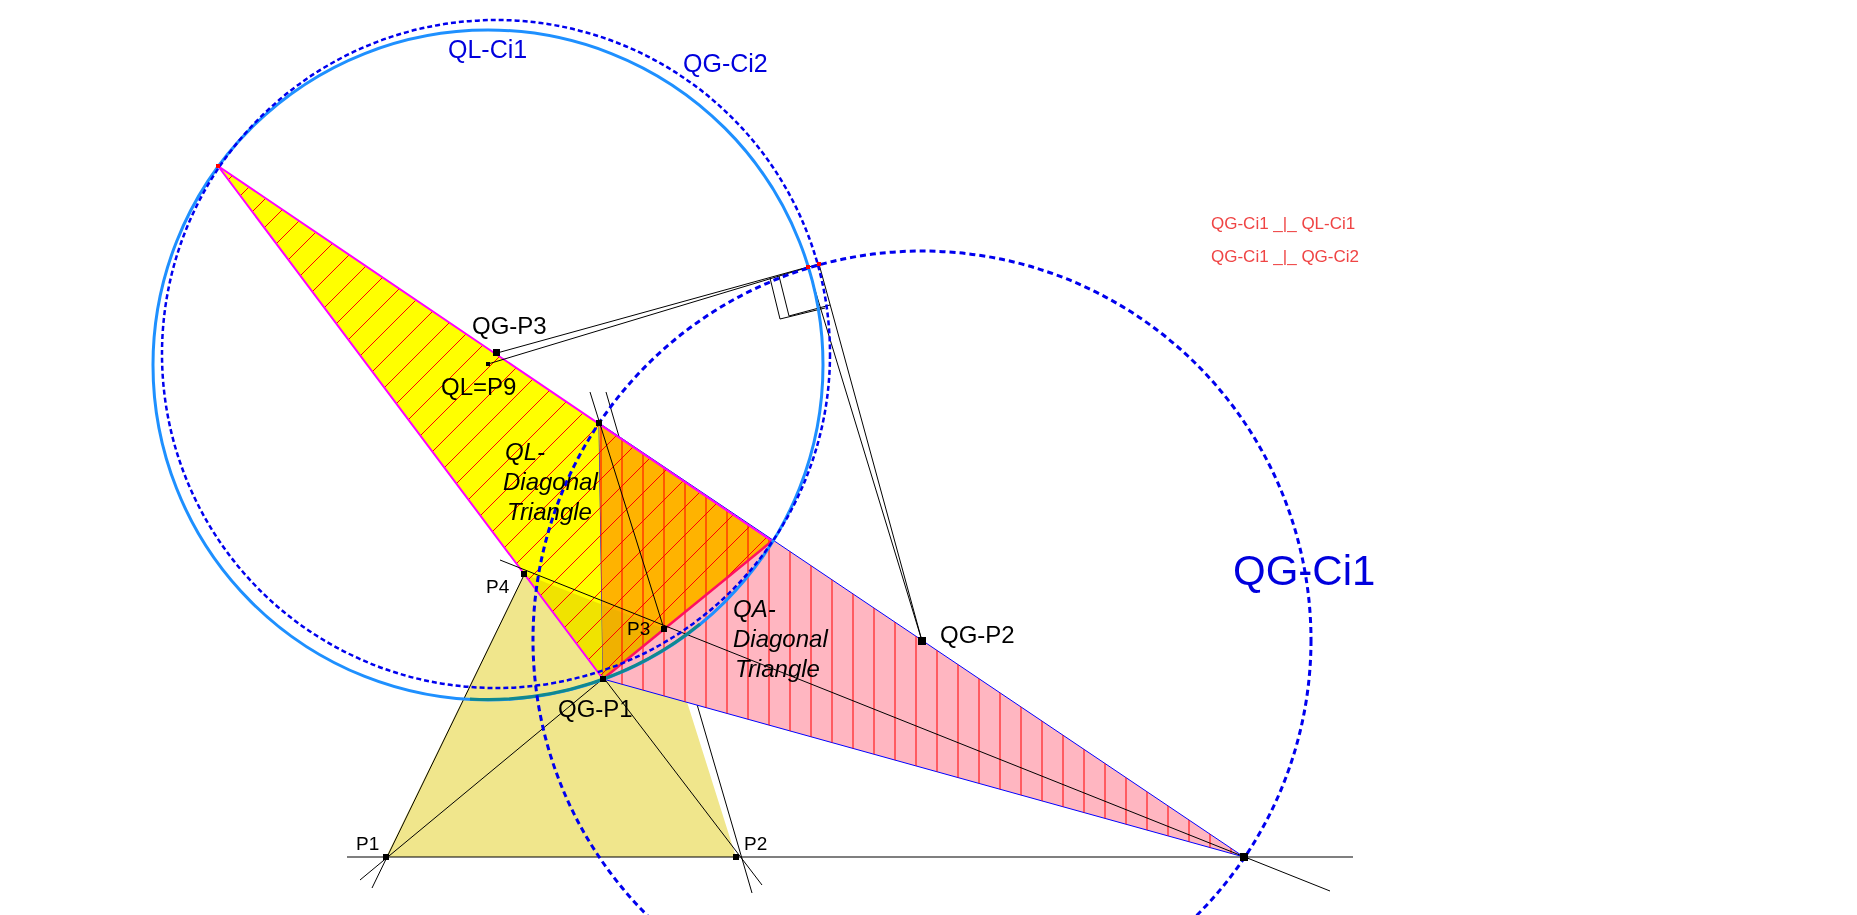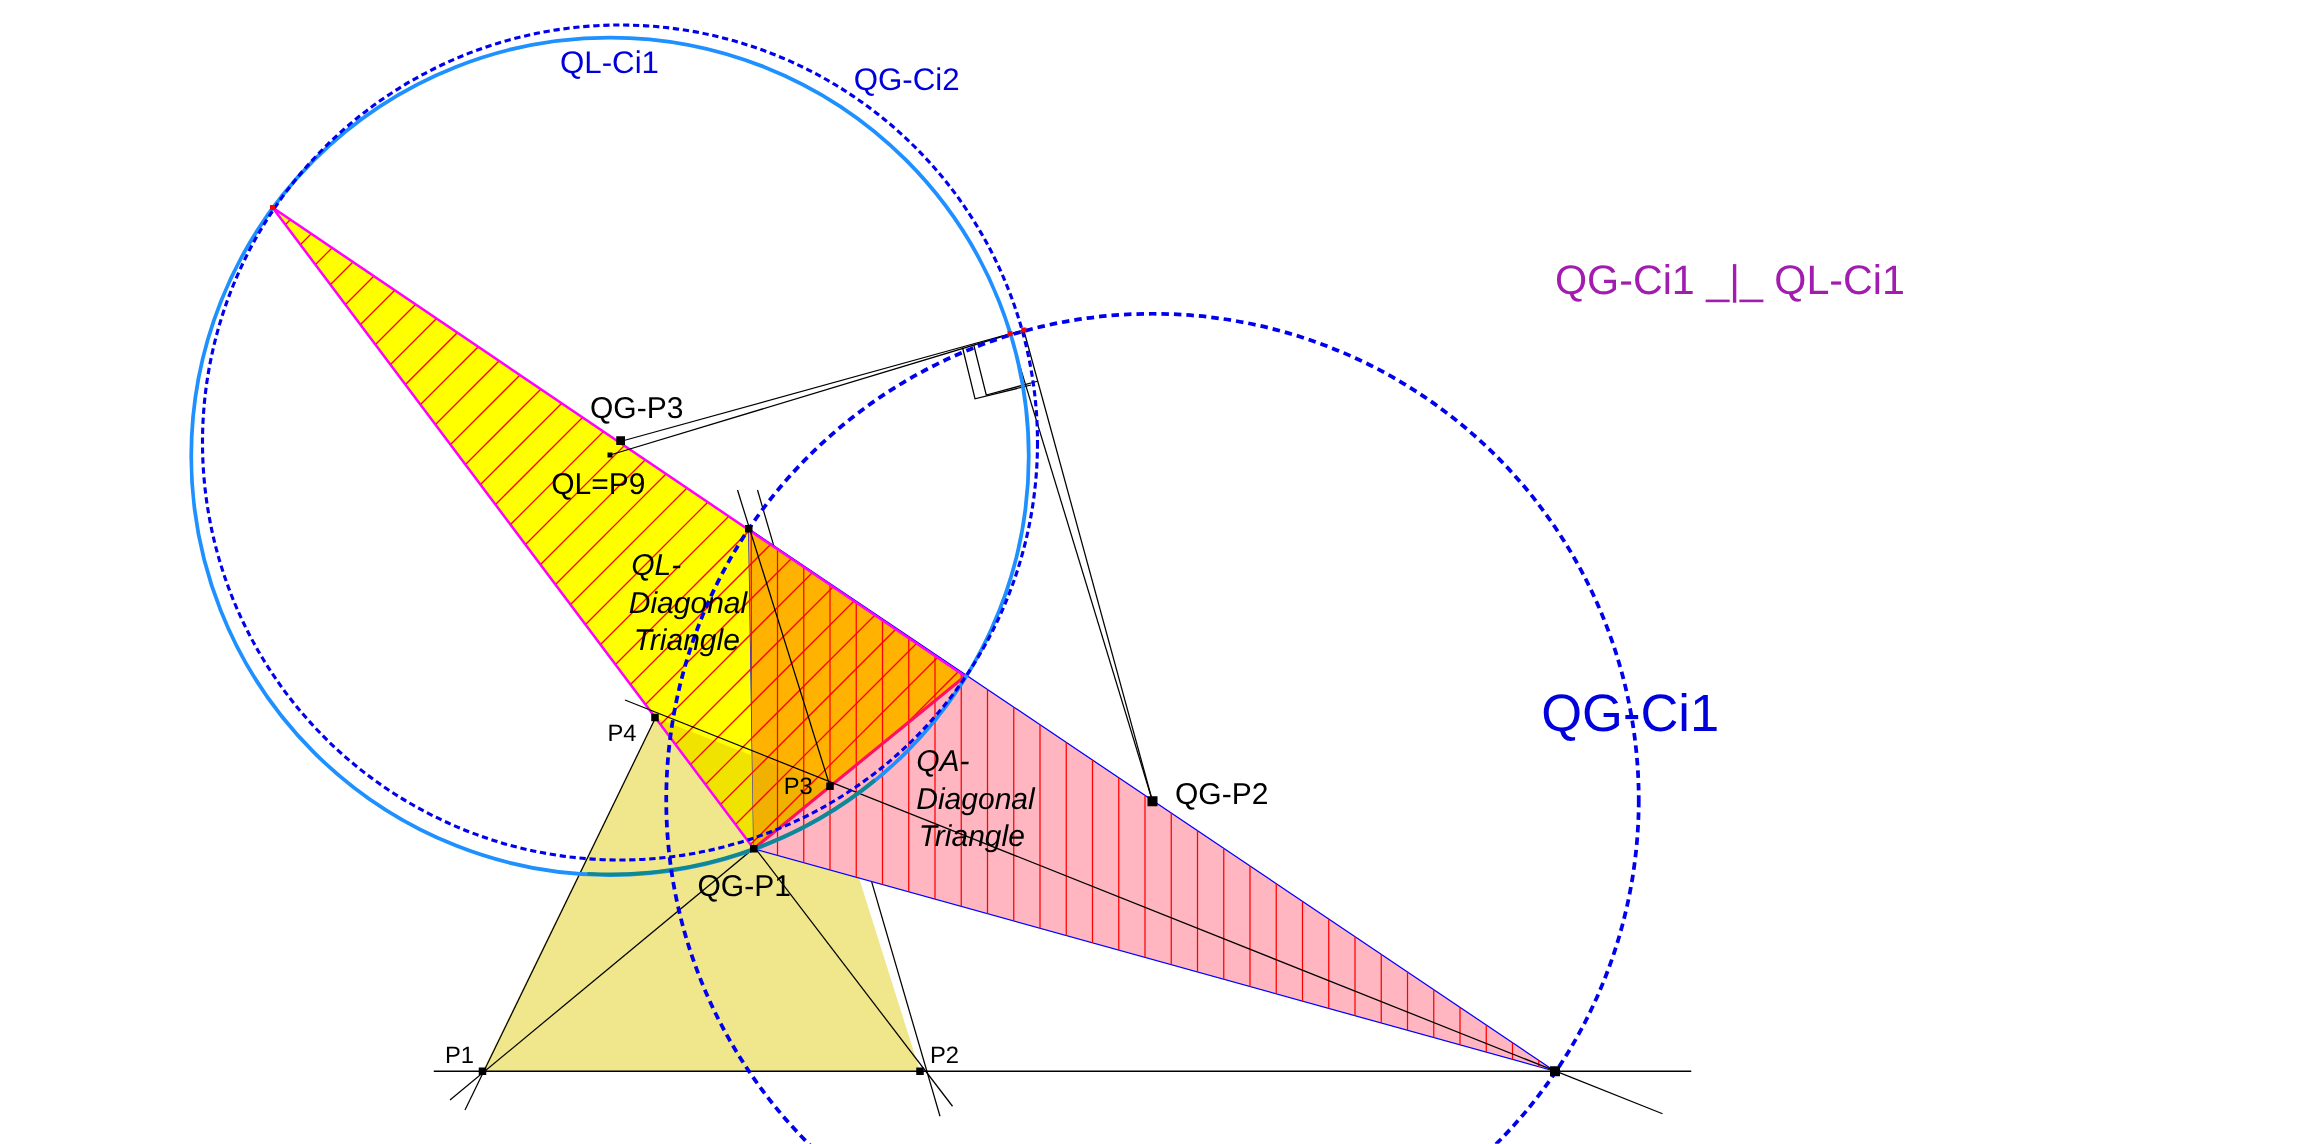--- a/index.html
+++ b/index.html
@@ -1,19 +1,19 @@
 <!DOCTYPE html>
 <html><head>
 <meta charset="utf-8">
 <style>
   html, body { margin: 0; padding: 0; background: #ffffff; }
   body { width: 1857px; height: 915px; overflow: hidden; position: relative; font-family: "Liberation Sans", sans-serif; }
   #canvas { position: absolute; left: 0; top: 0; }
   .lbl { font-family: "Liberation Sans", sans-serif; }
-  .notes { position: absolute; left: 1244px; top: 207px; font-size: 33px; line-height: 33px; color: #a21caf; white-space: pre; }
+  .notes { position: absolute; left: 1211px; top: 207px; font-size: 17px; line-height: 33px; color: #ef4444; white-space: pre; }
 </style>
 </head>
 <body>
 
 <svg id="canvas" width="1857" height="915" viewBox="0 0 1857 915" xmlns="http://www.w3.org/2000/svg">
   <defs>
     <clipPath id="clip-ql">
       <polygon points="218,166 772,541 603,679"></polygon>
     </clipPath>
     <clipPath id="clip-qa">
@@ -161,13 +161,13 @@
     <text class="lbl" x="503" y="490">Diagonal</text>
     <text class="lbl" x="507" y="520">Triangle</text>
   </g>
   <g font-size="24" font-style="italic" fill="#000">
     <text class="lbl" x="733" y="617">QA-</text>
     <text class="lbl" x="733" y="647">Diagonal</text>
     <text class="lbl" x="735" y="677">Triangle</text>
   </g>
 </svg>
 
-<div class="notes"><div>QG-Ci1 _|_ QL-Ci1</div></div>
+<div class="notes"><div>QG-Ci1 _|_ QL-Ci1</div><div>QG-Ci1 _|_ QG-Ci2</div></div>
 
 </body></html>

